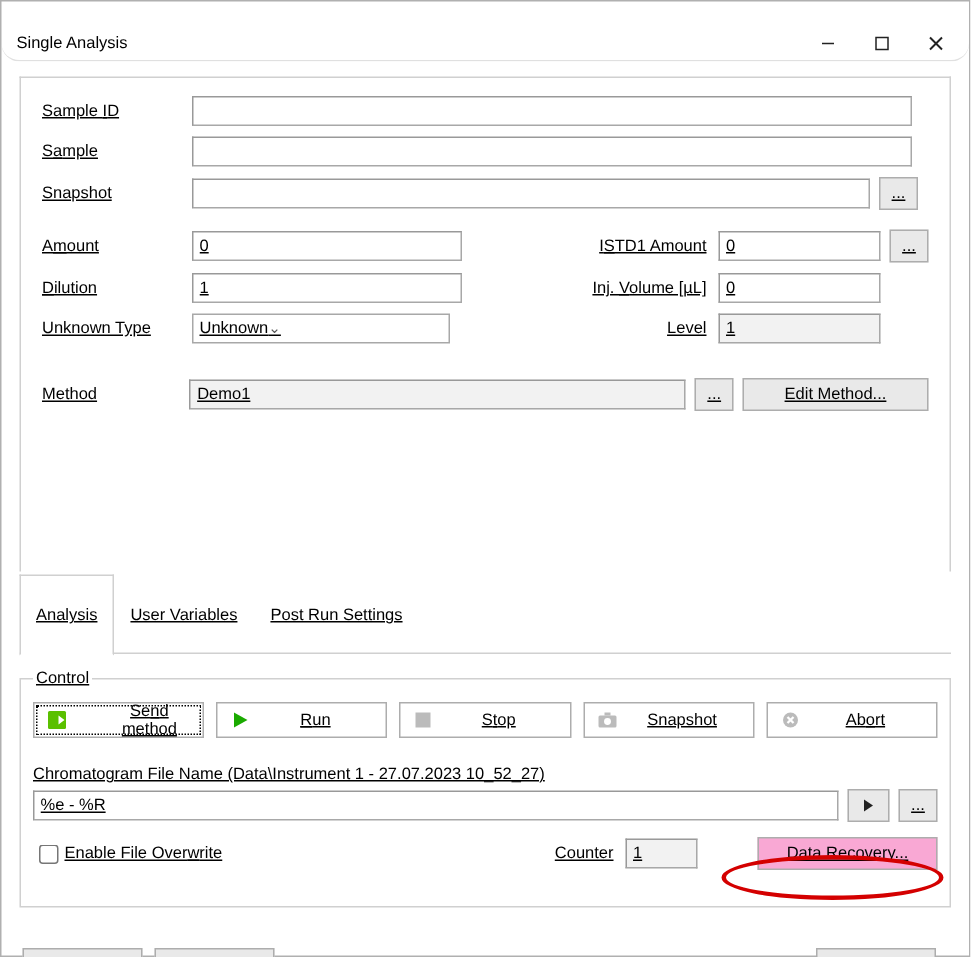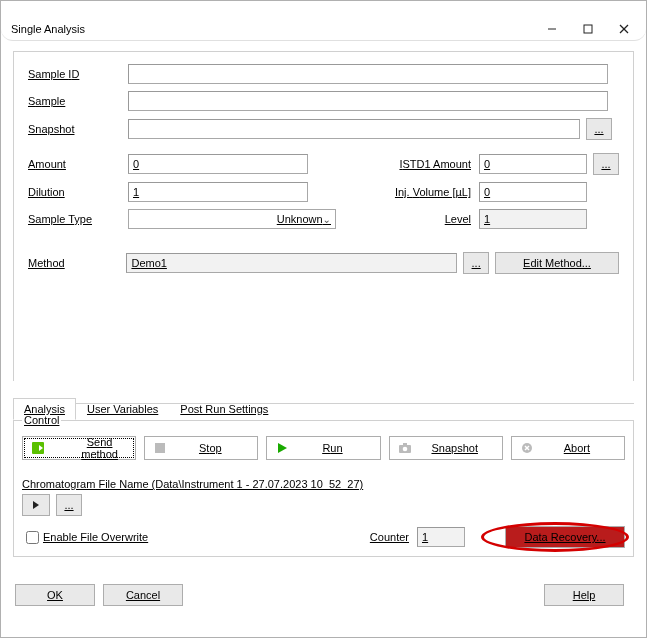--- a/index.html
+++ b/index.html
@@ -15,42 +15,42 @@
   .row { display: flex; align-items: center; margin-bottom: 7px; }
   .lbl { width: 100px; }
   .underline-letter { text-decoration: underline; }
   .input-text { height: 20px; border: 1px solid #a8a8a8; border-top-color: #999; border-left-color: #999; padding: 1px 4px; background: #fff; }
   .input-text.wide { width: 480px; }
   .input-text.small { width: 180px; }
   .input-text.shortr { width: 108px; }
   .input-text[readonly] { background: #f2f2f2; }
   .row .spacer { flex: 1; }
   .lbl-right { width: 100px; text-align: right; padding-right: 8px; }
-  .select { height: 20px; width: 208px; border: 1px solid #a8a8a8; background: #fff; display: flex; align-items: center; padding: 0 4px; justify-content: flex-end; }
+  .select { height: 20px; width: 172px; border: 1px solid #a8a8a8; background: #fff; display: flex; align-items: center; padding: 0 4px; justify-content: flex-start; }
   .select .chev { font-size: 10px; color: #555; }
   .btn { height: 22px; border: 1px solid #adadad; background: #e9e9e9; display: inline-flex; align-items: center; justify-content: center; cursor: pointer; }
   .btn.sq { width: 26px; margin-left: 6px; }
   .btn.method-edit { width: 126px; margin-left: 6px; }
   .tabs { display: flex; border-bottom: 1px solid #d0d0d0; }
-  .tab { padding: 4px 10px; border: 1px solid transparent; border-bottom: none; position: relative; top: 17px; }
+  .tab { padding: 20px 10px; border: 1px solid transparent; border-bottom: none; position: relative; top: 2px; }
   .tab.active { border-color: #d0d0d0; background: #fff; border-bottom: 1px solid #fff; }
-  fieldset.control { border: 1px solid #d0d0d0; margin: 10px 0 0; padding: 10px 8px 8px; }
+  fieldset.control { border: 1px solid #d0d0d0; margin: 10px 0 0; padding: 10px 8px 24px; }
   fieldset.control legend { padding: 0 2px; }
   .ctrl-row { display: flex; gap: 8px; margin-bottom: 18px; }
   .ctrl-btn { flex: 1; height: 24px; border: 1px solid #adadad; background: #fff; display: flex; align-items: center; justify-content: flex-start; padding: 0 6px; cursor: pointer; }
   .ctrl-btn.focused { outline: 1px dotted #000; outline-offset: -3px; gap: 23px; }
   .ctrl-btn .ico { width: 18px; display: flex; align-items: center; justify-content: center; }
   .ctrl-btn .lbl-btn { flex: 1; text-align: center; }
   .file-row { display: flex; align-items: center; gap: 6px; margin-top: 4px; }
   .file-row .input-text { flex: 1; }
   .play-btn { width: 28px; height: 22px; border: 1px solid #adadad; background: #e9e9e9; display: flex; align-items: center; justify-content: center; }
   .check-row { display: flex; align-items: center; margin-top: 10px; }
   .check-row input[type=checkbox] { margin-right: 4px; }
   .counter-lbl { margin-left: auto; margin-right: 8px; }
-  .recovery-btn { height: 22px; width: 120px; border: 1px solid #adadad; background: #b91c1c; display: flex; align-items: center; justify-content: center; position: relative; }
+  .recovery-btn { height: 22px; width: 120px; border: 1px solid #adadad; background: #f9a8d4; display: flex; align-items: center; justify-content: center; position: relative; }
   .red-ring { position: absolute; border: 3px solid #d40000; border-radius: 50%/50%; width: 148px; height: 30px; pointer-events: none; right: 4px; bottom: 4px; transform: translate(0,0); }
   .bottom-btns { display: flex; margin-top: 27px; padding: 0 2px; }
   .bottom-btns .btn.main { width: 80px; margin-right: 8px; }
   .bottom-btns .spacer { flex: 1; }
 </style>
 </head>
 <body>
 
 <div class="window">
   <div class="titlebar">
@@ -105,21 +105,21 @@
 
       <div class="row">
         <span class="lbl"><span class="underline-letter">D</span>ilution</span>
         <input class="input-text small" value="1" style="">
         <span class="spacer"></span>
         <span class="lbl-right">Inj. <span class="underline-letter">V</span>olume [µL]</span>
         <input class="input-text shortr" style="margin-right: 32px;" value="0">
       </div>
 
       <div class="row">
-        <span class="lbl">Sample Type</span>
+        <span class="lbl">Unknown Type</span>
         <div class="select">
           <span>Unknown</span>
           <span class="chev">⌄</span>
         </div>
         <span class="spacer"></span>
         <span class="lbl-right">Level</span>
         <input class="input-text shortr" style="margin-right: 32px;" readonly="" value="1">
       </div>
 
       <div style="height:16px"></div>
@@ -148,32 +148,32 @@
               <svg width="14" height="14">
                 <rect x="1" y="1" width="12" height="12" fill="#5ac000" rx="1"></rect>
                 <path d="M4 7 L8 7 L8 4 L12 7 L8 10 L8 7" fill="#fff"></path>
               </svg>
             </span>
           <span class="lbl-btn">Se<span class="underline-letter">n</span>d method</span>
         </div>
         <div class="ctrl-btn">
           <span class="ico">
               <svg width="12" height="12">
+                <path d="M2 1 L11 6 L2 11 Z" fill="#1aaa00"></path>
+              </svg>
+            </span>
+          <span class="lbl-btn"><span class="underline-letter">R</span>un</span>
+        </div>
+        <div class="ctrl-btn">
+          <span class="ico">
+              <svg width="12" height="12">
                 <rect x="1" y="1" width="10" height="10" fill="#bbb"></rect>
               </svg>
             </span>
           <span class="lbl-btn">S<span class="underline-letter">t</span>op</span>
-        </div>
-        <div class="ctrl-btn">
-          <span class="ico">
-              <svg width="12" height="12">
-                <path d="M2 1 L11 6 L2 11 Z" fill="#1aaa00"></path>
-              </svg>
-            </span>
-          <span class="lbl-btn"><span class="underline-letter">R</span>un</span>
         </div>
         <div class="ctrl-btn">
           <span class="ico">
               <svg width="14" height="12">
                 <rect x="1" y="3" width="12" height="8" fill="#bbb" rx="1"></rect>
                 <rect x="5" y="1" width="4" height="2" fill="#bbb"></rect>
                 <circle cx="7" cy="7" r="2.3" fill="#fff"></circle>
               </svg>
             </span>
           <span class="lbl-btn">Snapshot</span>
@@ -185,20 +185,21 @@
                 <line x1="4" y1="4" x2="8" y2="8" stroke="#fff" stroke-width="1.5"></line>
                 <line x1="8" y1="4" x2="4" y2="8" stroke="#fff" stroke-width="1.5"></line>
               </svg>
             </span>
           <span class="lbl-btn">Ab<span class="underline-letter">o</span>rt</span>
         </div>
       </div>
 
       <div>Chromatogram File Name (Data\Instrument 1 - 27.07.2023 10_52_27)</div>
       <div class="file-row">
+        <input class="input-text" value="%e - %R" style="">
         <div class="play-btn">
             <svg width="8" height="10">
               <path d="M1 1 L7 5 L1 9 Z" fill="#222"></path>
             </svg>
           </div>
         <div class="btn sq" style="margin-left:0">...</div>
       </div>
 
       <div class="check-row">
         <input type="checkbox" style="">

